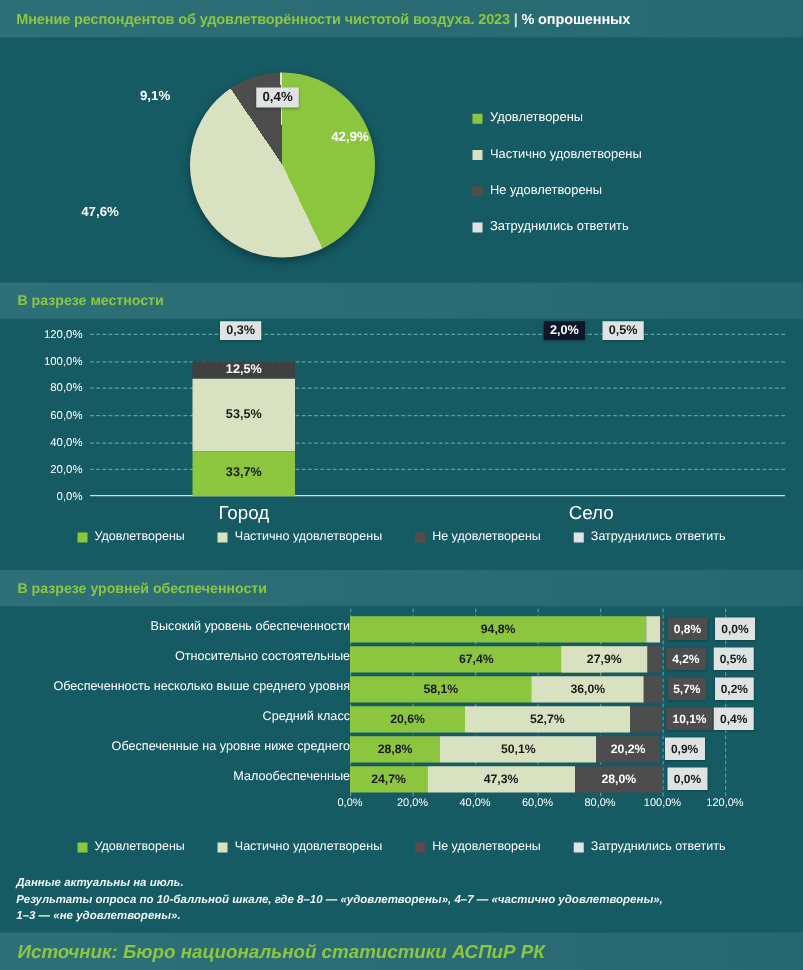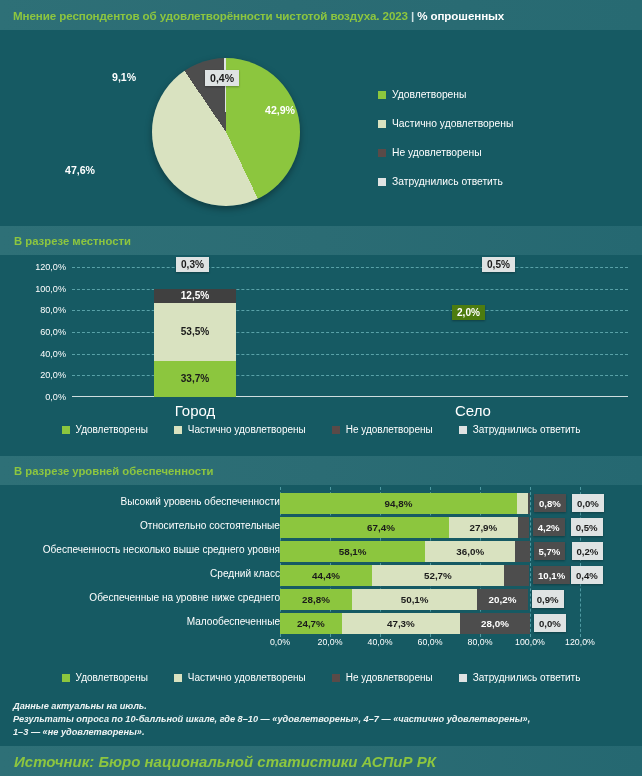--- a/index.html
+++ b/index.html
@@ -153,21 +153,21 @@
         <div class="vb-ylab" style="top: 0px;">120,0%</div>
         <div class="vb-axis"></div>
         <div class="vb-col" style="left: 82px;">
           <div class="vb-seg" style="height: 13.5417px; background: #404040; color: rgb(255, 255, 255);">12,5%</div>
           <div class="vb-seg" style="height: 57.9583px; background: rgb(217, 226, 192); color: rgb(27, 27, 27);">53,5%</div>
           <div class="vb-seg" style="height: 36.5083px; background: rgb(140, 198, 62); color: rgb(27, 27, 27);">33,7%</div>
         </div>
         <div class="vb-cat" style="left: 68px;">Город</div>
         <div class="vb-cat" style="left: 346px;">Село</div>
         <div class="vb-callout" style="left: 104px; top: -10px; background: rgb(223, 227, 227); color: rgb(27, 27, 27);">0,3%</div>
-        <div class="vb-callout" style="left: 380px; top: -10px; background: #4d7c0f; color: rgb(255, 255, 255); margin-top: 48px;">2,0%</div>
+        <div class="vb-callout" style="left: 363px; top: -10px; background: #0f172a; color: rgb(255, 255, 255);">2,0%</div>
         <div class="vb-callout" style="left: 410px; top: -10px; background: rgb(223, 227, 227); color: rgb(27, 27, 27);">0,5%</div>
       </div>
     <div class="legend-row" style="top:160px;" id="vb-legend">
         <div class="lg-row">
           <span class="lg-sw" style="background: rgb(140, 198, 62);"></span>
           <span class="lg-tx">Удовлетворены</span>
         </div>
         <div class="lg-row">
           <span class="lg-sw" style="background: rgb(217, 226, 192);"></span>
           <span class="lg-tx">Частично удовлетворены</span>
@@ -222,21 +222,21 @@
             <div class="hb-seg" style="left: 0px; width: 145.25px; background: rgb(140, 198, 62); color: rgb(27, 27, 27);">58,1%</div>
             <div class="hb-seg" style="left: 145.25px; width: 90px; background: rgb(217, 226, 192); color: rgb(27, 27, 27);">36,0%</div>
             <div class="hb-seg" style="left: 235.25px; width: 14.25px; background: rgb(77, 77, 77); color: rgb(255, 255, 255);"></div>
             <div class="hb-out" style="left: 253.5px; background: rgb(77, 77, 77); color: rgb(255, 255, 255);">5,7%</div>
             <div class="hb-out" style="left: 291.5px; background: rgb(223, 227, 227); color: rgb(27, 27, 27);">0,2%</div>
           </div>
         </div>
         <div class="hb-row" style="top: 80px;">
           <div class="hb-label">Средний класс</div>
           <div class="hb-track">
-            <div class="hb-seg" style="left: 0px; width: 92px; background: rgb(140, 198, 62); color: rgb(27, 27, 27);">44,4%</div>
+            <div class="hb-seg" style="left: 0px; width: 92px; background: rgb(140, 198, 62); color: rgb(27, 27, 27);">20,6%</div>
             <div class="hb-seg" style="left: 92px; width: 131.75px; background: rgb(217, 226, 192); color: rgb(27, 27, 27);">52,7%</div>
             <div class="hb-seg" style="left: 223.75px; width: 25.25px; background: rgb(77, 77, 77); color: rgb(255, 255, 255);"></div>
             <div class="hb-out" style="left: 253px; background: rgb(77, 77, 77); color: rgb(255, 255, 255);">10,1%</div>
             <div class="hb-out" style="left: 291px; background: rgb(223, 227, 227); color: rgb(27, 27, 27);">0,4%</div>
           </div>
         </div>
         <div class="hb-row" style="top: 104px;">
           <div class="hb-label">Обеспеченные на уровне ниже среднего</div>
           <div class="hb-track">
             <div class="hb-seg" style="left: 0px; width: 72px; background: rgb(140, 198, 62); color: rgb(27, 27, 27);">28,8%</div>

